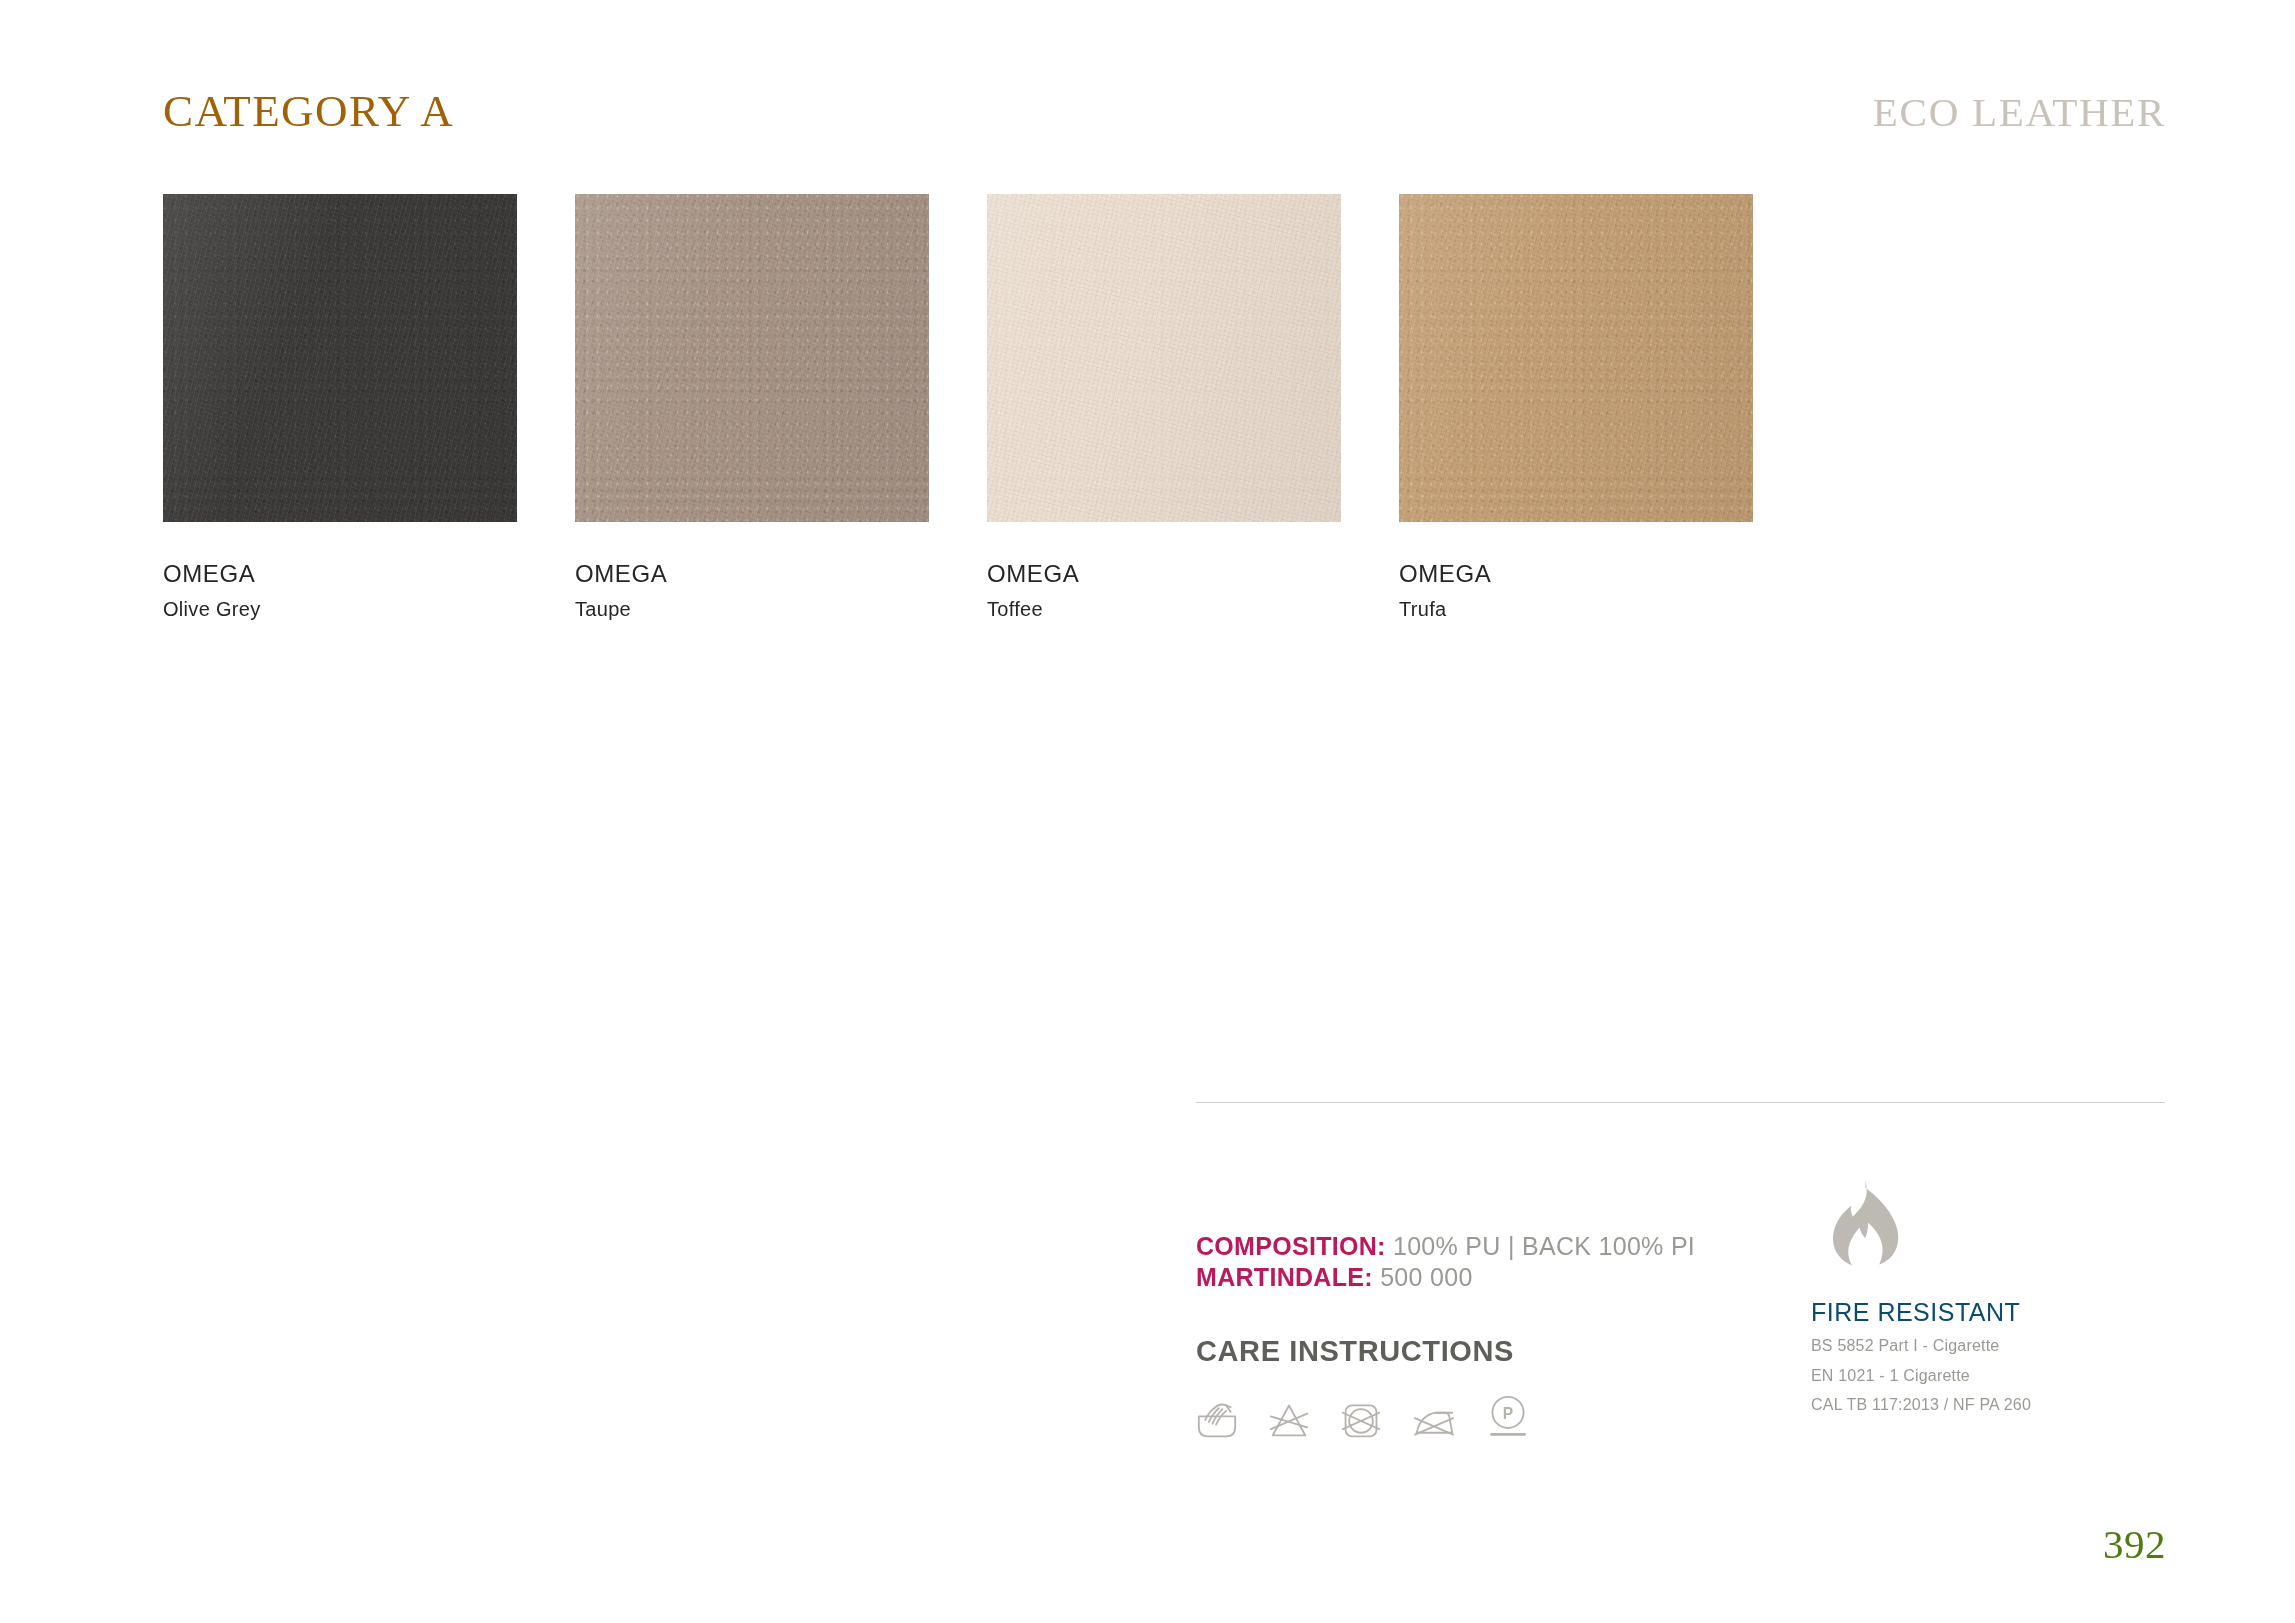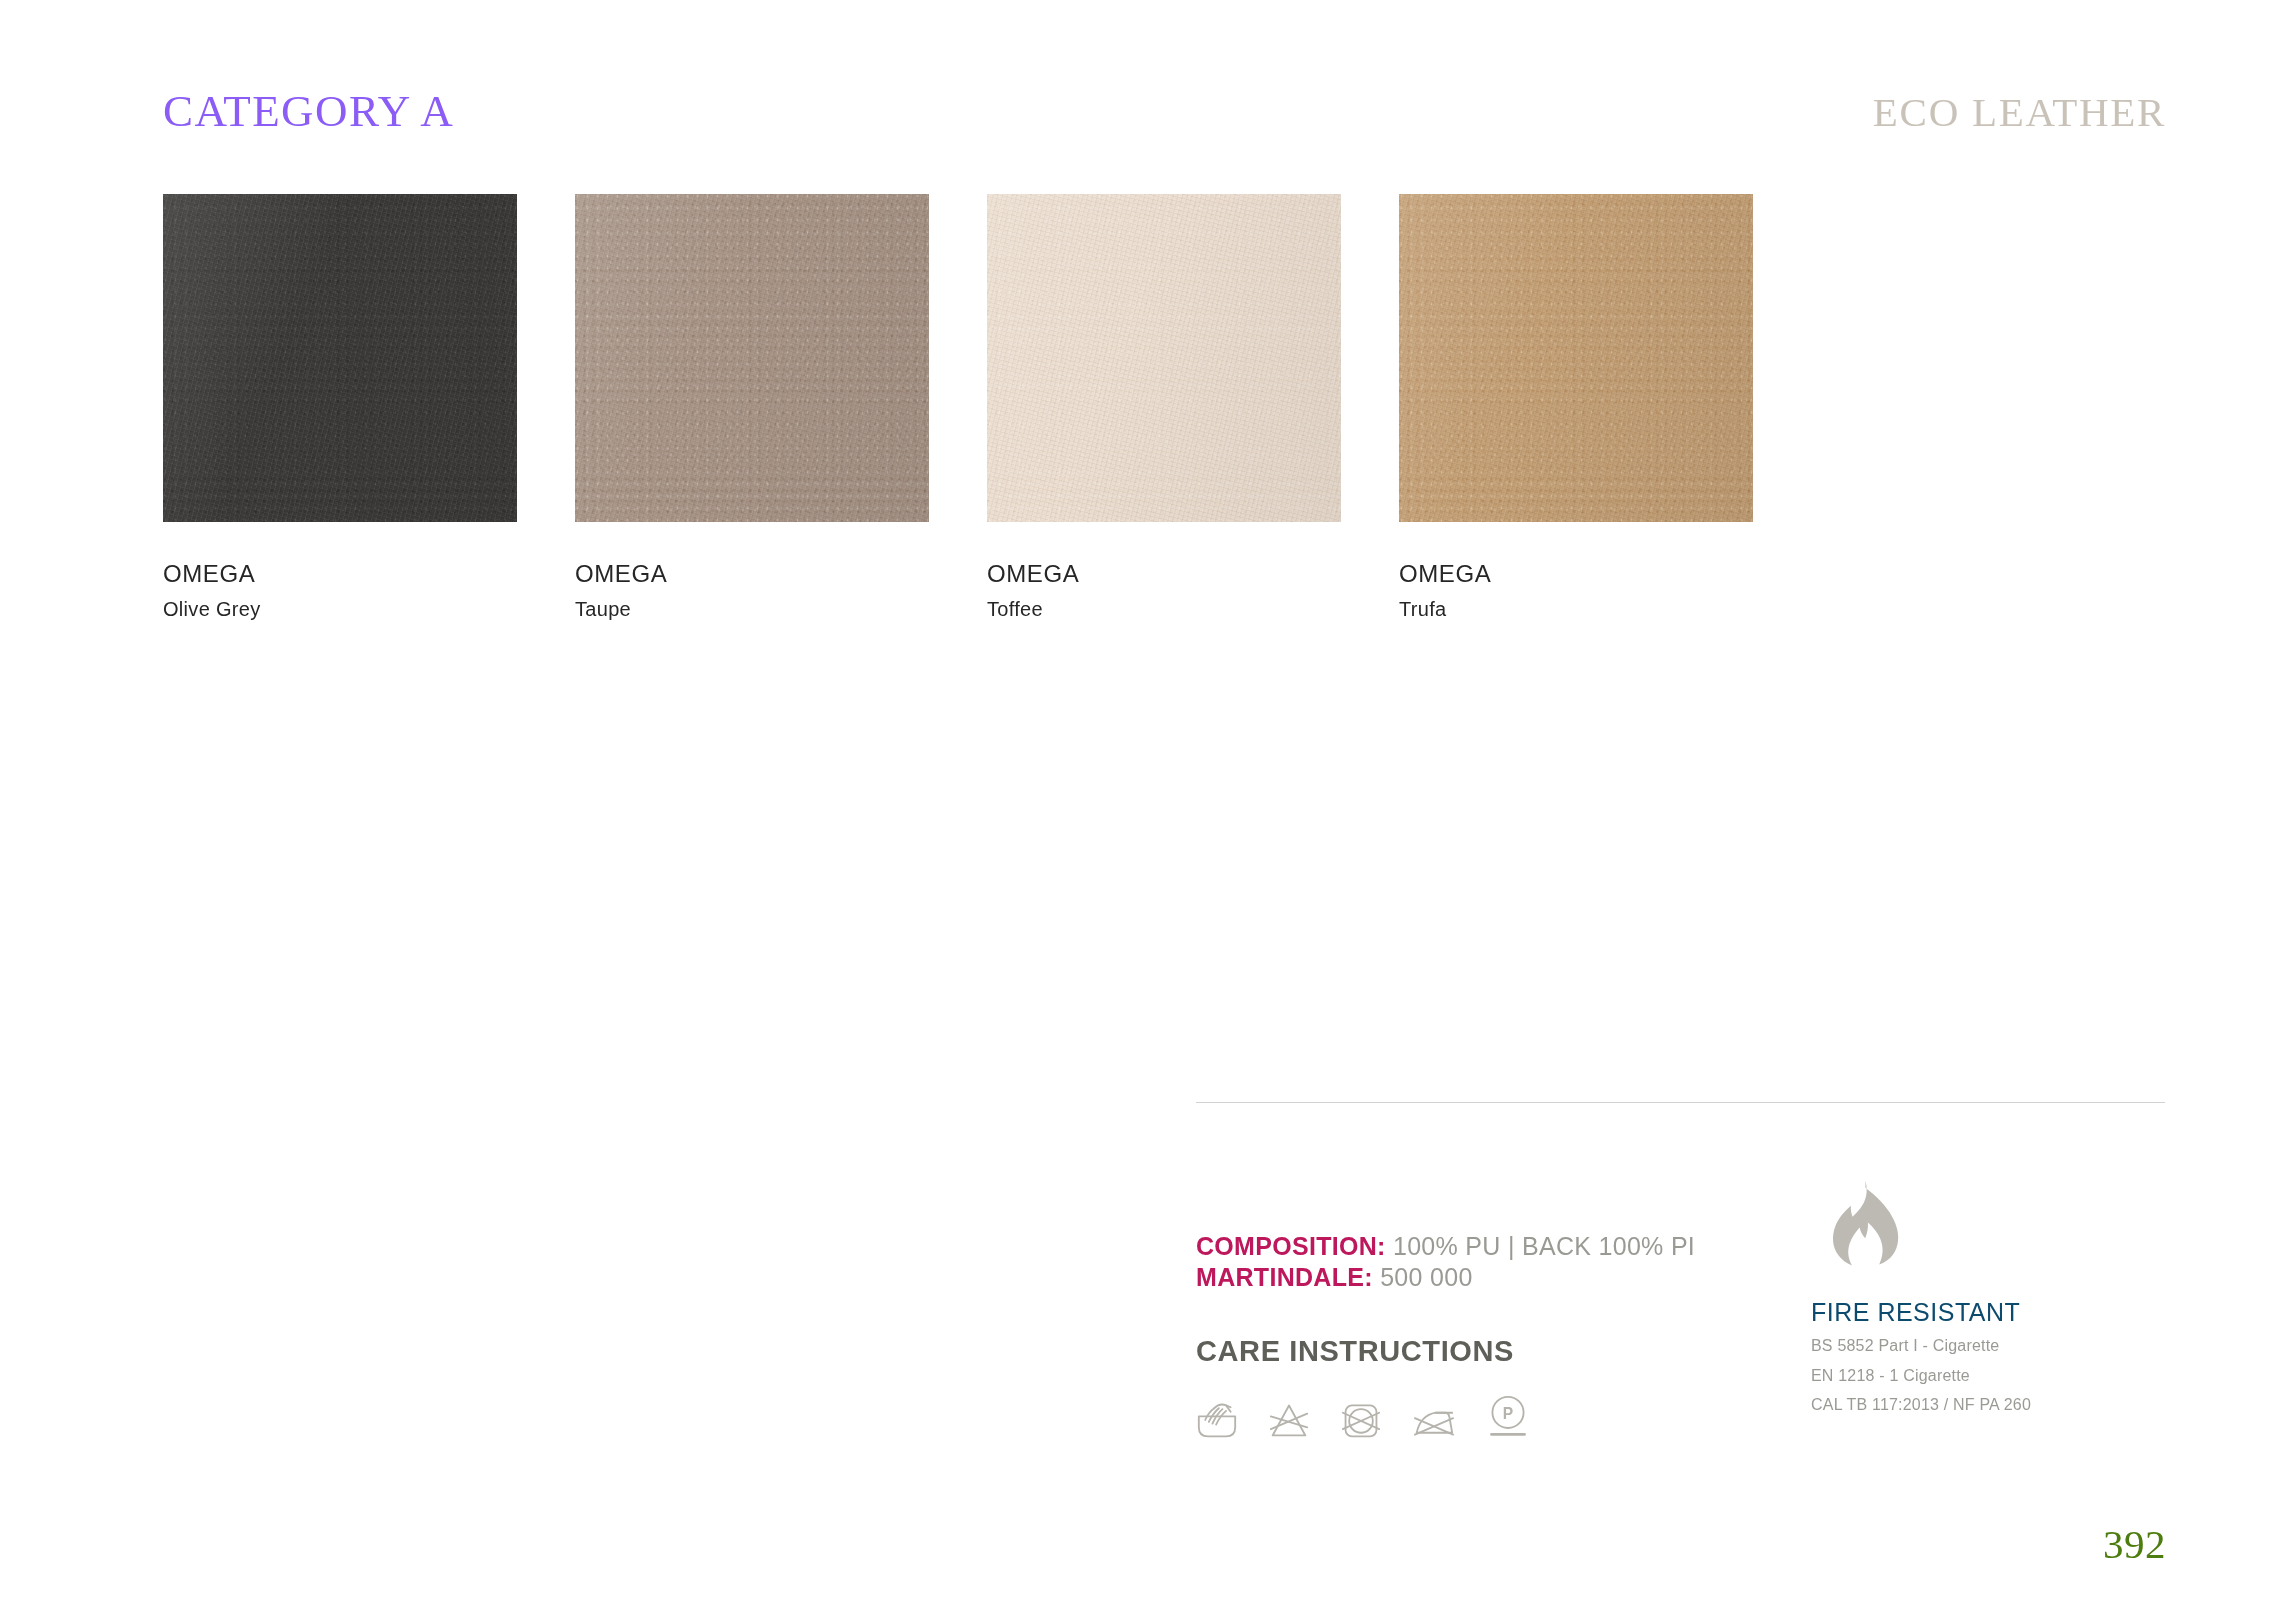--- a/index.html
+++ b/index.html
@@ -21,21 +21,21 @@
   }
 
   
   .page-title {
     position: absolute;
     left: 163px;
     top: 85px;
     font-family: "Liberation Serif", serif;
     font-size: 45px;
     letter-spacing: 1.4px;
-    color: #8b5cf6;
+    color: #a16207;
     font-weight: 400;
     white-space: nowrap;
   }
   .page-category-label {
     position: absolute;
     right: 130px;
     top: 88px;
     font-family: "Liberation Serif", serif;
     font-size: 41px;
     letter-spacing: 1.7px;
@@ -311,20 +311,20 @@
     </span>
 
   </div>
 
   <div class="fire-block">
     <svg class="fire-icon" viewBox="0 0 64 64">
       <path fill="#bcbab3" d="M35.2 2.5c1.9 7.6.3 13.1-3.4 17.9-1.5 1.9-3.2 3.6-4.9 5.3-.9-2.1-1.3-4.3-1.1-7.1-4.9 4.1-8.4 8.6-10.2 13.6-2.4 6.6-1.6 13.3 2 18.3 2.2 3.1 5.3 5.4 8.9 6.7-2.6-4.6-3.1-9.4-1.5-14.2 1.3-3.9 3.7-7.3 6.4-10.4.6 2.6 1.8 4.9 3.6 7 1.4-3.3 2-6.5 1.8-10.2 3.6 3.2 6.3 6.6 7.9 10.4 2.3 5.4 2.1 11.1-.6 16.7 4.6-1.6 8.2-4.6 10.3-8.7 2.6-5.1 2.6-11.3.2-17.6-2.6-6.9-7.6-13.3-14.2-19.1-1.7-1.5-3.5-2.9-5.2-4.2z"></path>
     </svg>
     <div class="fire-title">FIRE RESISTANT</div>
     <div class="fire-standard">BS 5852 Part I - Cigarette</div>
-    <div class="fire-standard">EN 1218 - 1 Cigarette</div>
+    <div class="fire-standard">EN 1021 - 1 Cigarette</div>
     <div class="fire-standard">CAL TB 117:2013 / NF PA 260</div>
   </div>
 
   <div class="page-number">392</div>
 
 </div>
 
 
 </body></html>

